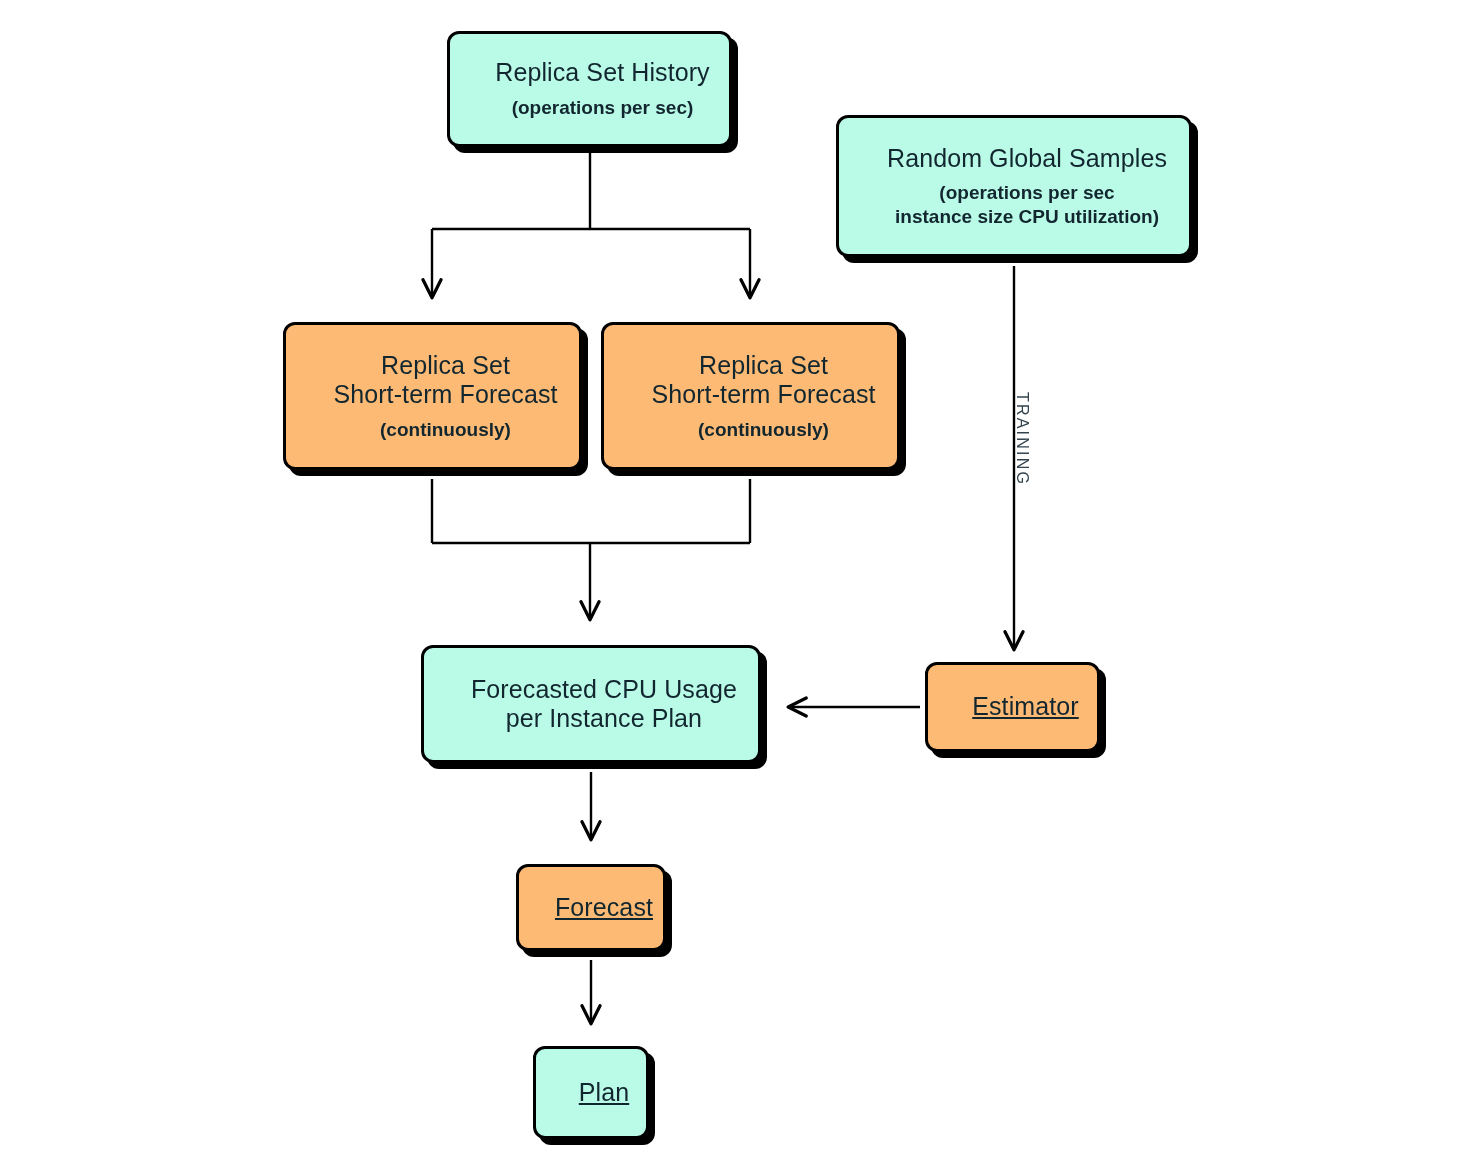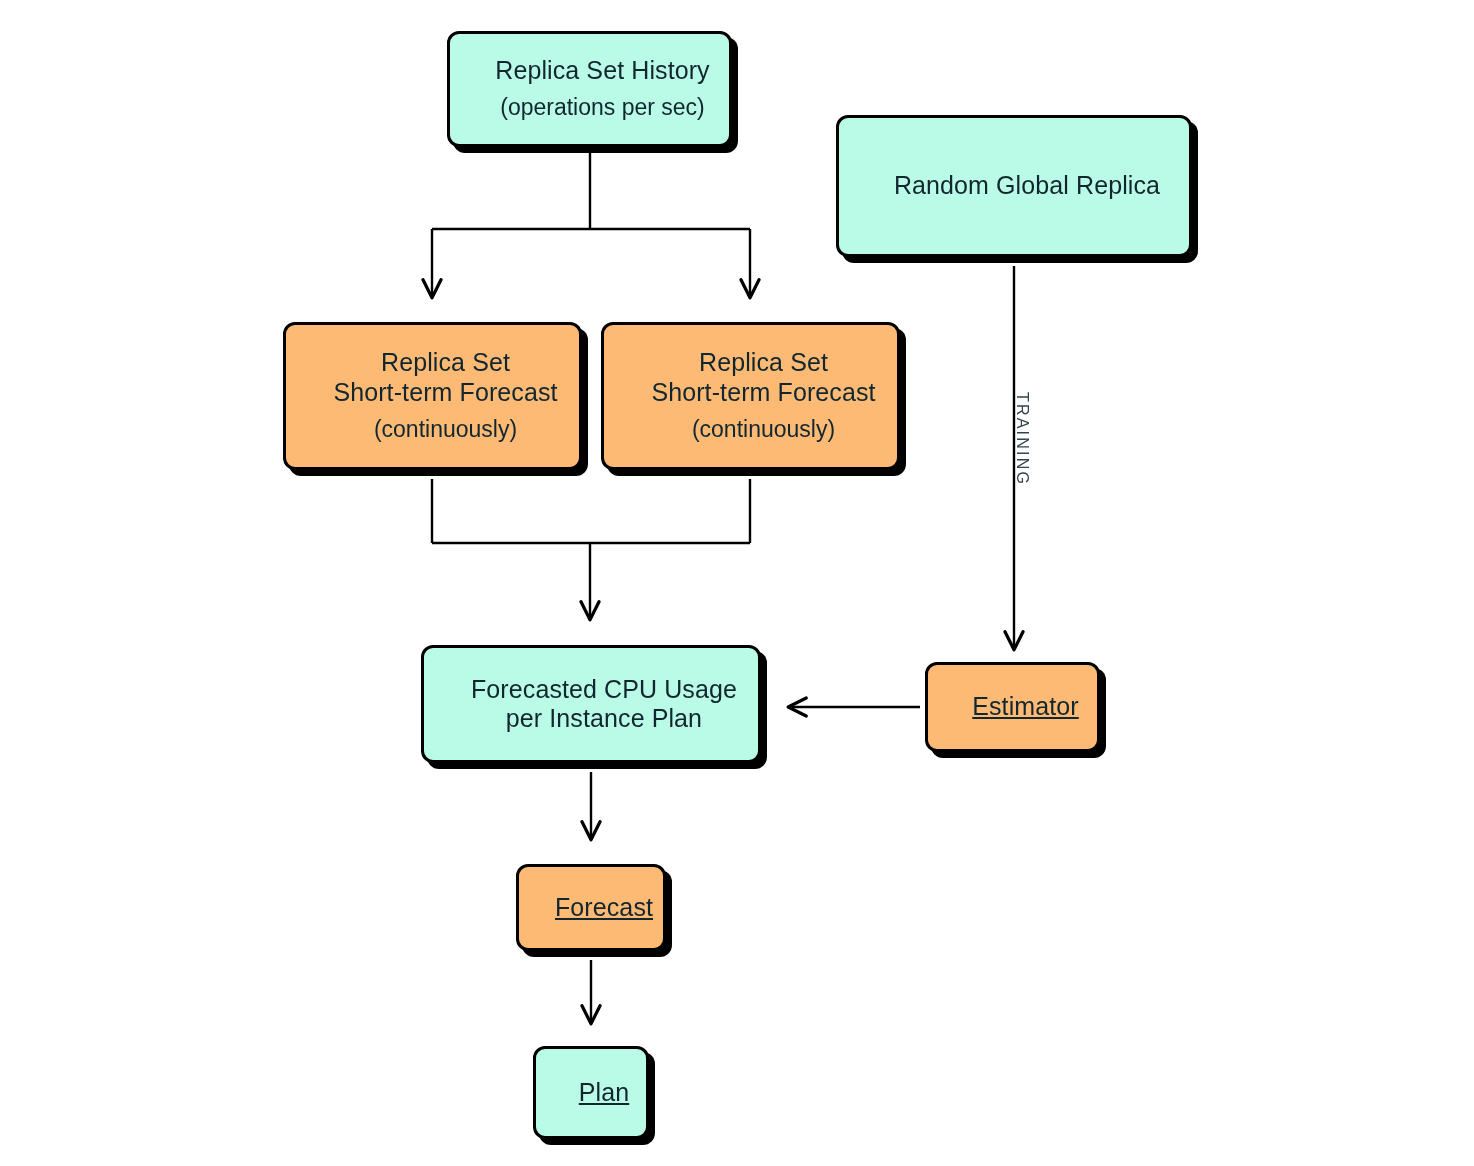--- a/index.html
+++ b/index.html
@@ -45,22 +45,22 @@
   .node.cyan  { background: #b9fbe7; }
   .node.green { background: #fdba74; }
 
   .node .title {
     font-size: 25px;
     font-weight: 400;
     letter-spacing: 0.1px;
     white-space: pre-line;
   }
   .node .sub {
-    font-size: 23px;
-    font-weight: 400;
+    font-size: 19px;
+    font-weight: 700;
     margin-top: 8px;
     white-space: pre-line;
     line-height: 1.25;
   }
   .node.single .title { font-size: 25px; text-decoration: underline; }
 
   
   #node-replica-history { left: 447px; top: 31px;  width: 285px; height: 116px; }
   #node-random-samples  { left: 836px; top: 115px; width: 356px; height: 142px; }
   #node-forecast-left   { left: 283px; top: 322px; width: 299px; height: 148px; }
@@ -126,21 +126,23 @@
   </svg>
 
   <div id="label-training" class="edge-label">TRAINING</div>
 
   <div id="node-replica-history" class="node cyan">
     <div class="title">Replica Set History</div>
     <div class="sub">(operations per sec)</div>
   </div>
 
   <div id="node-random-samples" class="node cyan">
-    <div class="title">Random Global Replica</div>
+    <div class="title">Random Global Samples</div>
+    <div class="sub">(operations per sec
+instance size CPU utilization)</div>
   </div>
 
   <div id="node-forecast-left" class="node green">
     <div class="title">Replica Set
 Short-term Forecast</div>
     <div class="sub">(continuously)</div>
   </div>
 
   <div id="node-forecast-right" class="node green">
     <div class="title">Replica Set

